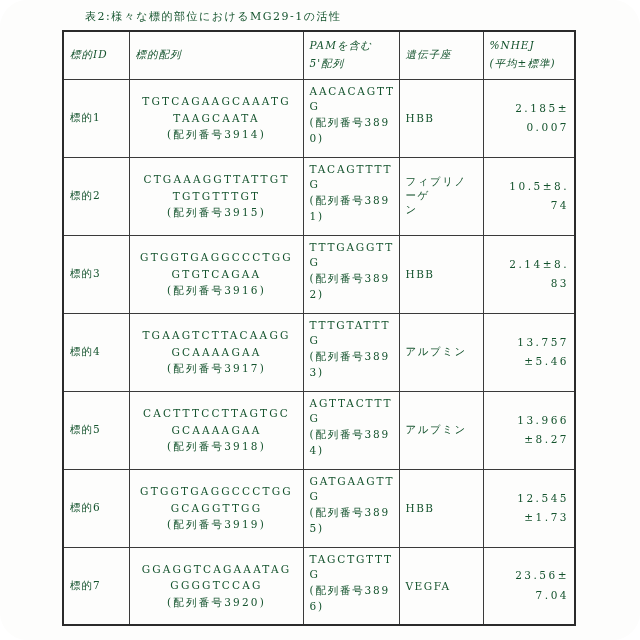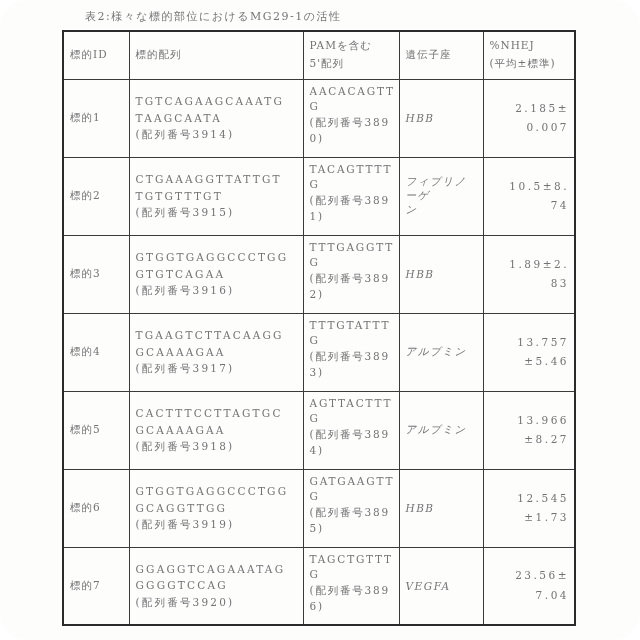--- a/index.html
+++ b/index.html
@@ -6,21 +6,21 @@
     margin: 0;
     padding: 0;
     background: #ffffff;
   }
   .page {
     position: relative;
     width: 640px;
     height: 640px;
     background: #fdfdfc;
     font-family: "DejaVu Serif", "Liberation Serif", serif;
-    color: #737373;
+    color: #14532d;
     overflow: hidden;
     border-radius: 27px;
   }
   .caption {
     position: absolute;
     left: 85px;
     top: 9px;
     font-size: 11px;
     letter-spacing: 1.5px;
     white-space: nowrap;
@@ -37,39 +37,40 @@
   .doc-table th, .doc-table td {
     border: 1px solid #3a3a3a;
     font-weight: normal;
     text-align: left;
     font-size: 10.5px;
     padding: 4px 5px 4px 6px;
     white-space: pre-line;
     vertical-align: middle;
     overflow: hidden;
   }
-  .doc-table thead tr { height: 48px; }
+  .doc-table thead tr { height: 48px; font-style: italic; }
   .doc-table tbody tr { height: 78px; }
   .doc-table th {
     letter-spacing: 1px;
     line-height: 1.7;
     vertical-align: middle;
   }
   td.cid { letter-spacing: 1px; margin-top: 20px; }
   td.cseq {
     letter-spacing: 2.2px;
     line-height: 1.6;
+    text-align: center;
   }
   td.cpam {
     letter-spacing: 1.8px;
     line-height: 1.5;
     vertical-align: top;
     margin-left: 16px;
   }
-  td.clocus { letter-spacing: 1.5px; font-style: italic; }
+  td.clocus { letter-spacing: 1.5px; }
   td.cnhej {
     letter-spacing: 2.5px;
     line-height: 1.85;
     text-align: right;
   }
 </style>
 </head>
 <body>
 
 <div class="page">
@@ -125,21 +126,21 @@
       <tr>
         <td class="cid">標的3</td>
         <td class="cseq">GTGGTGAGGCCCTGG
 GTGTCAGAA
 (配列番号3916)</td>
         <td class="cpam">TTTGAGGTT
 G
 (配列番号389
 2)</td>
         <td class="clocus">HBB</td>
-        <td class="cnhej">1.89±2.
+        <td class="cnhej">2.14±8.
 83</td>
       </tr>
       <tr>
         <td class="cid">標的4</td>
         <td class="cseq">TGAAGTCTTACAAGG
 GCAAAAGAA
 (配列番号3917)</td>
         <td class="cpam">TTTGTATTT
 G
 (配列番号389

